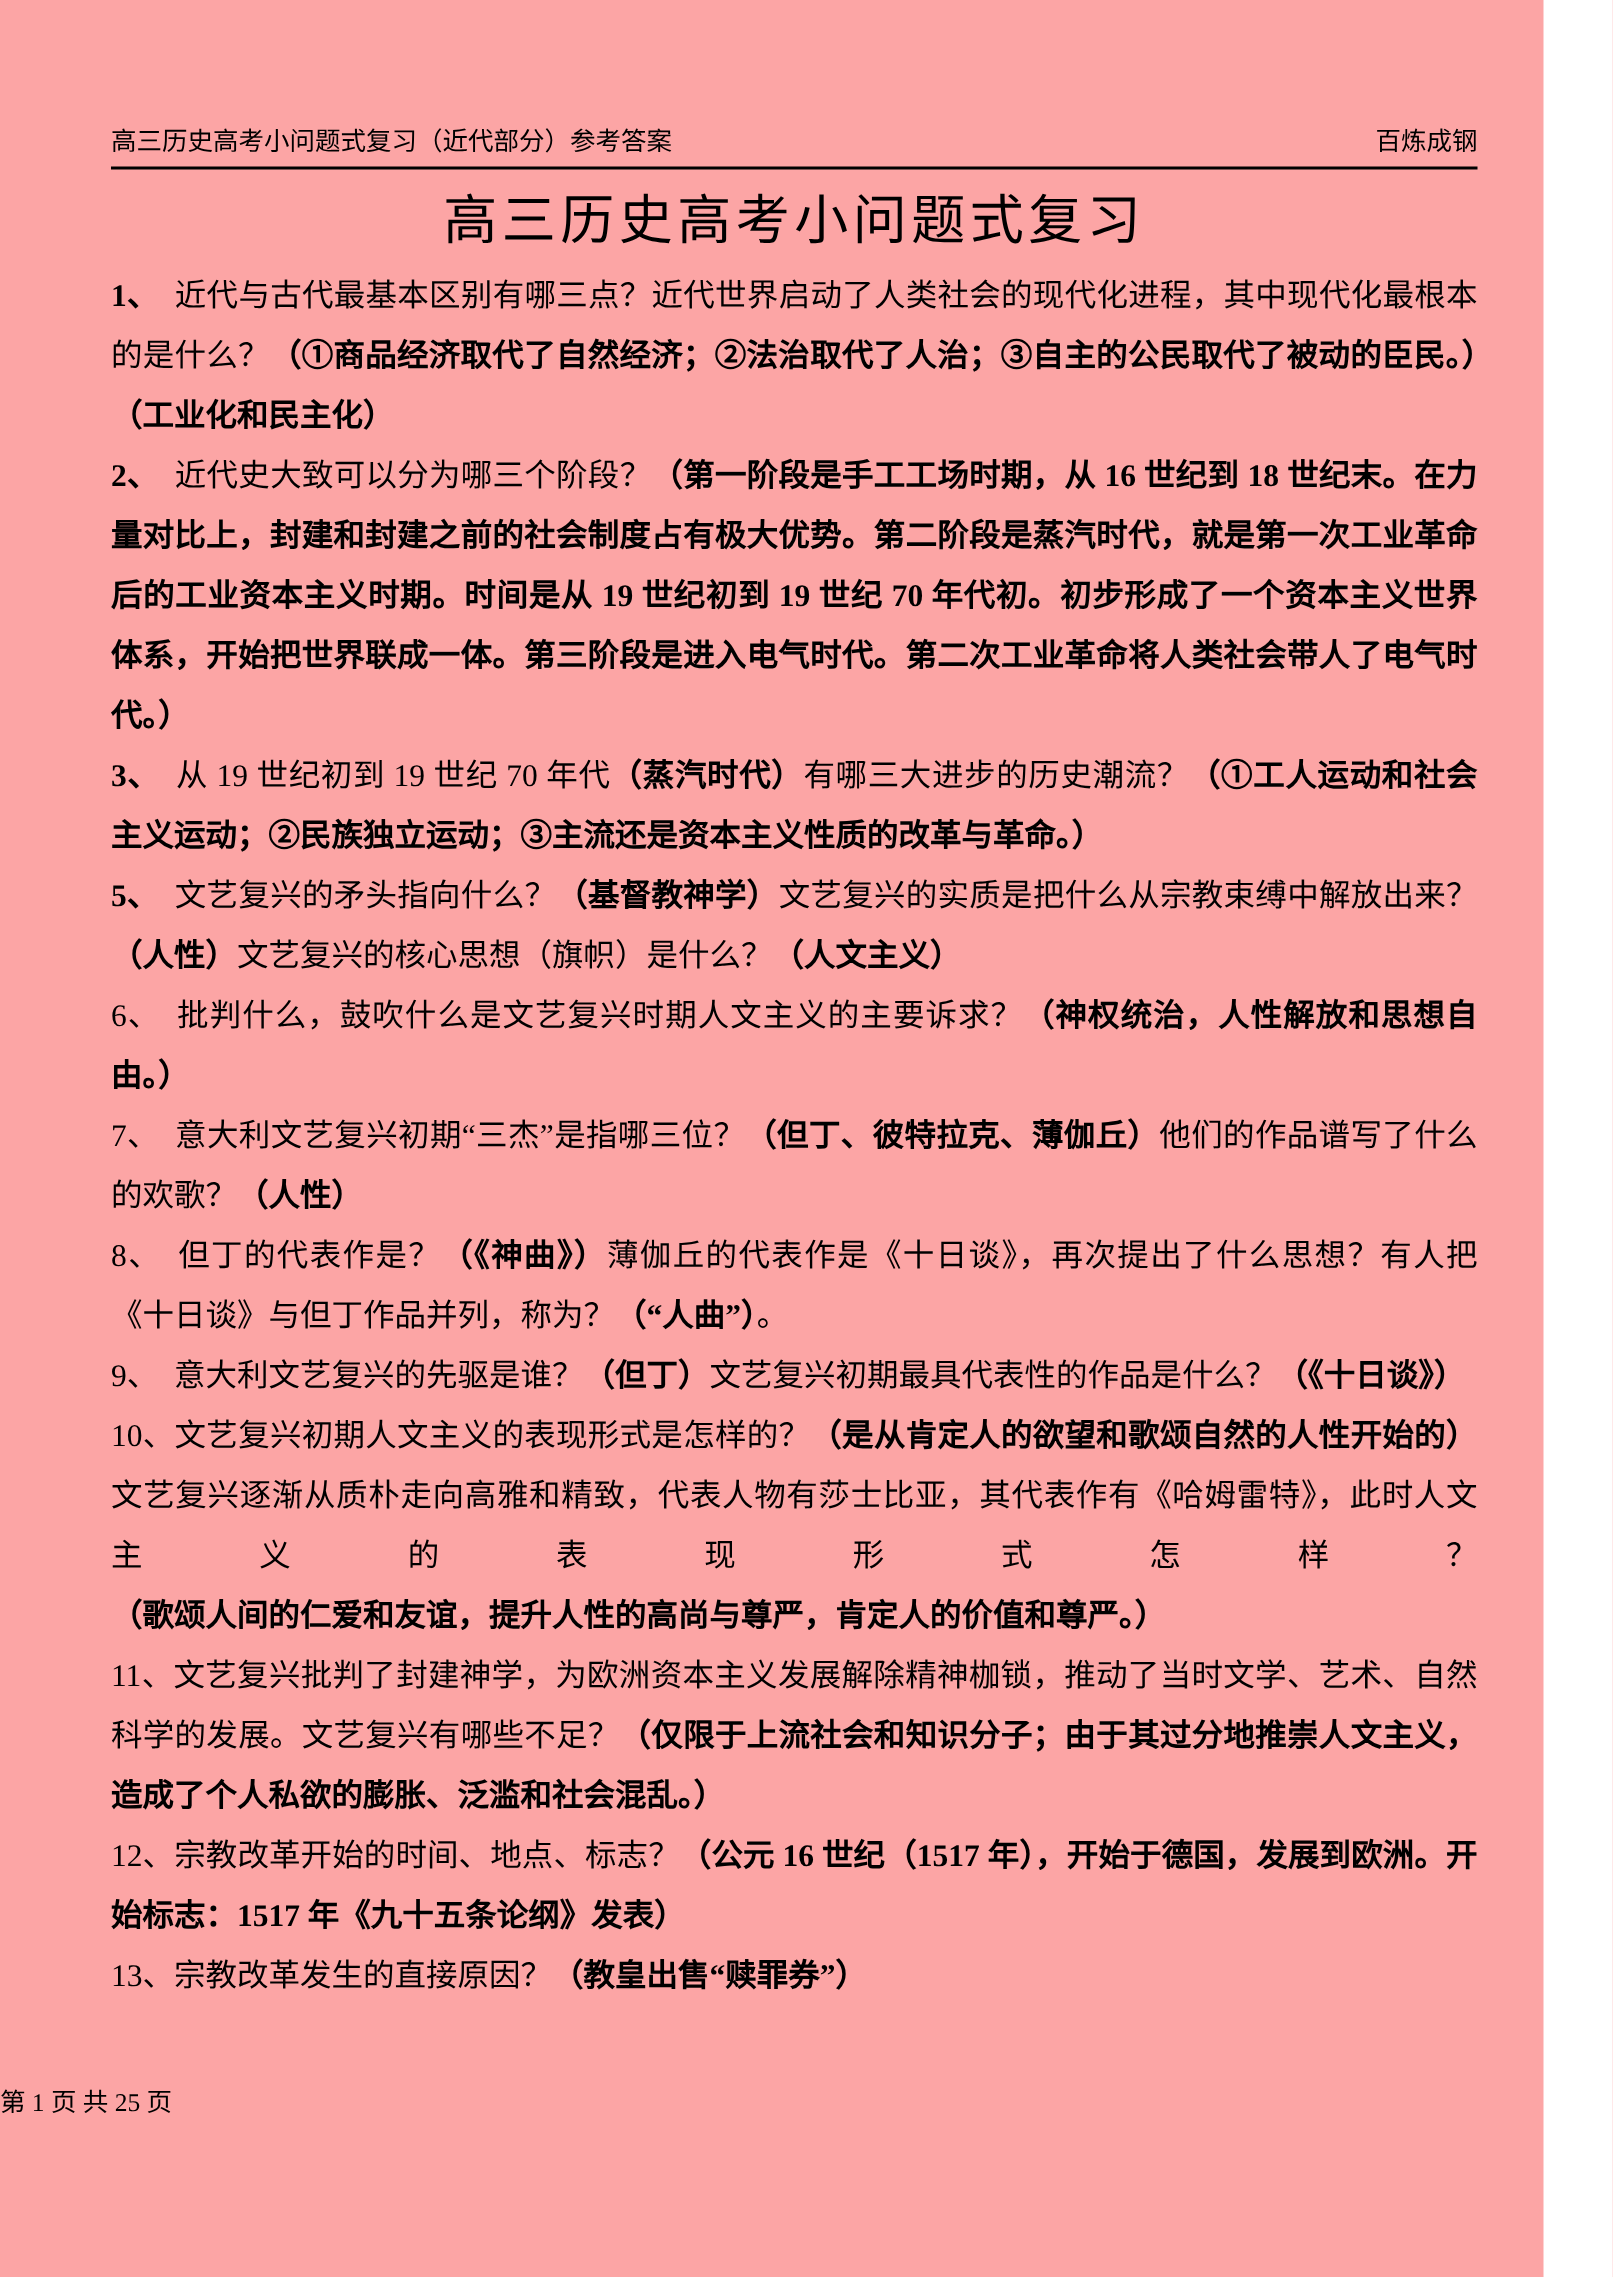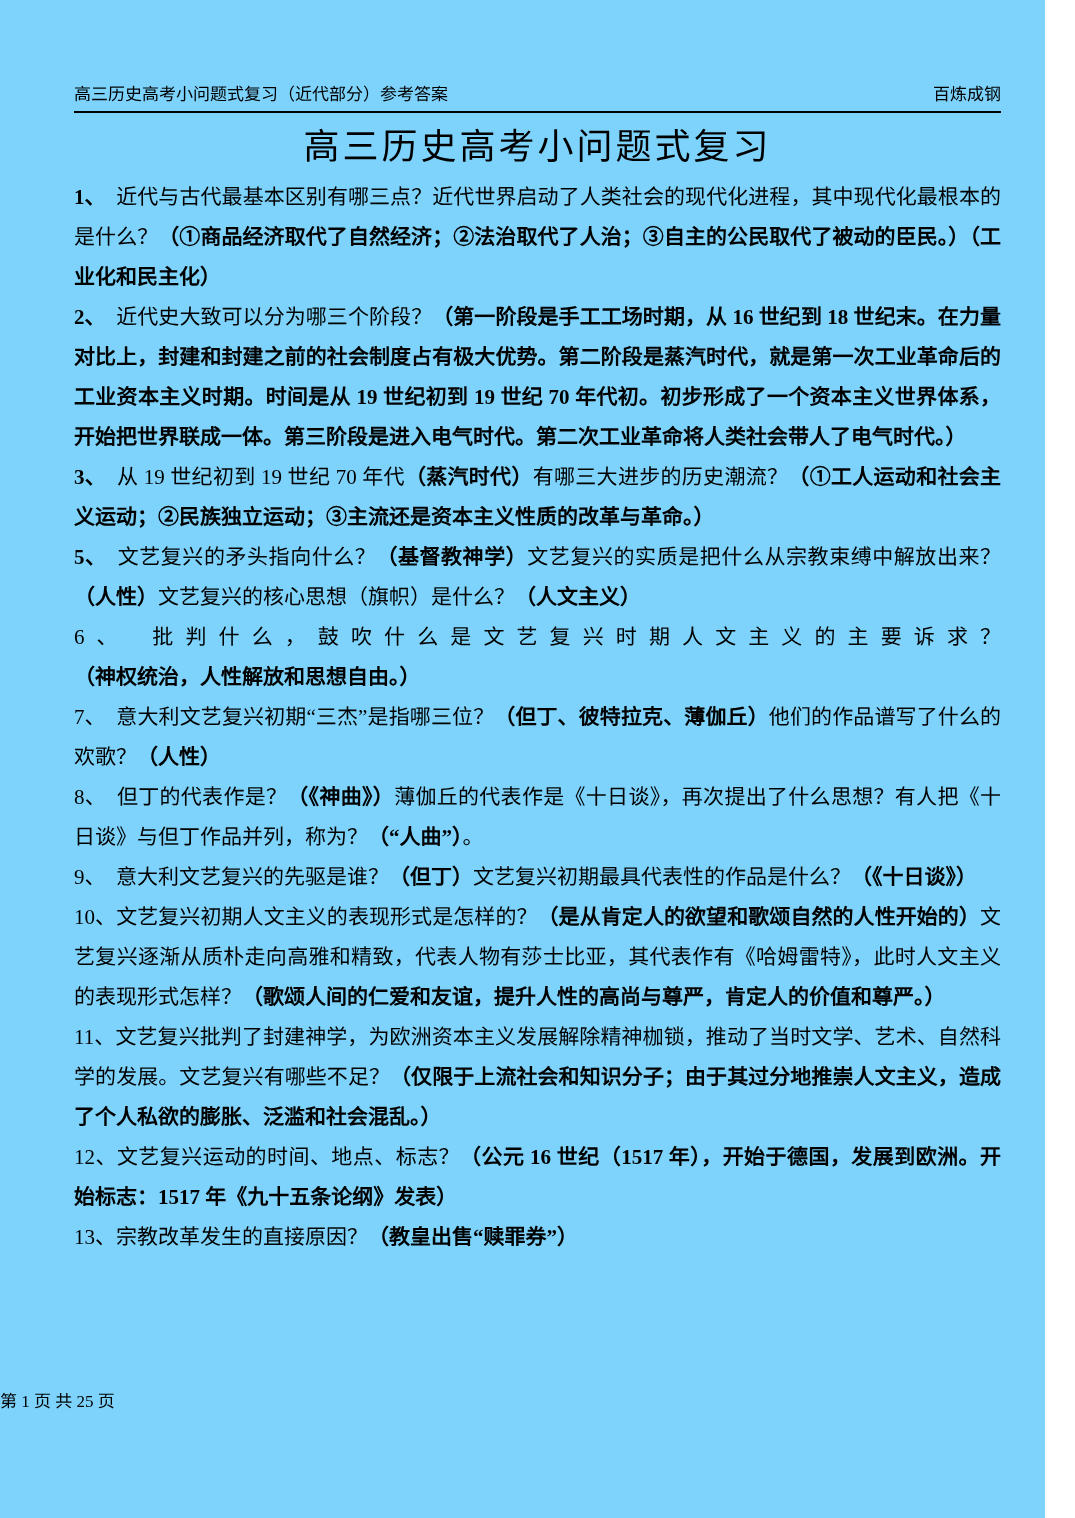--- a/index.html
+++ b/index.html
@@ -4,25 +4,24 @@
 <style>
   html, body {
     margin: 0;
     padding: 0;
     background: #ffffff;
   }
   .page {
     position: relative;
     width: 1029px;
     height: 1518px;
-    background: #7dd3fc;
+    background: #fca5a5;
     color: #000000;
     font-family: "Liberation Serif", "DejaVu Serif", serif;
     overflow: hidden;
-    padding-left: 16px;
   }
   .header {
     position: absolute;
     top: 84px;
     left: 74px;
     right: 44px;
     display: flex;
     justify-content: space-between;
     align-items: flex-end;
     font-size: 17px;
@@ -82,17 +81,17 @@
       <p class="para"><span class="num-bold">1、　</span><span class="q">近代与古代最基本区别有哪三点？近代世界启动了人类社会的现代化进程，其中现代化最根本的是什么？</span><span class="ans">（①商品经济取代了自然经济；②法治取代了人治；③自主的公民取代了被动的臣民。）（工业化和民主化）</span></p>
       <p class="para"><span class="num-bold">2、　</span><span class="q">近代史大致可以分为哪三个阶段？</span><span class="ans">（第一阶段是手工工场时期，从 16 世纪到 18 世纪末。在力量对比上，封建和封建之前的社会制度占有极大优势。第二阶段是蒸汽时代，就是第一次工业革命后的工业资本主义时期。时间是从 19 世纪初到 19 世纪 70 年代初。初步形成了一个资本主义世界体系，开始把世界联成一体。第三阶段是进入电气时代。第二次工业革命将人类社会带人了电气时代。）</span></p>
       <p class="para"><span class="num-bold">3、　</span><span class="q">从 19 世纪初到 19 世纪 70 年代</span><span class="ans">（蒸汽时代）</span><span class="q">有哪三大进步的历史潮流？</span><span class="ans">（①工人运动和社会主义运动；②民族独立运动；③主流还是资本主义性质的改革与革命。）</span></p>
       <p class="para"><span class="num-bold">5、　</span><span class="q">文艺复兴的矛头指向什么？</span><span class="ans">（基督教神学）</span><span class="q">文艺复兴的实质是把什么从宗教束缚中解放出来？</span><span class="ans">（人性）</span><span class="q">文艺复兴的核心思想（旗帜）是什么？</span><span class="ans">（人文主义）</span></p>
       <p class="para"><span class="q">6、　</span><span class="q">批判什么，鼓吹什么是文艺复兴时期人文主义的主要诉求？</span><span class="ans">（神权统治，人性解放和思想自由。）</span></p>
       <p class="para"><span class="q">7、　</span><span class="q">意大利文艺复兴初期“三杰”是指哪三位？</span><span class="ans">（但丁、彼特拉克、薄伽丘）</span><span class="q">他们的作品谱写了什么的欢歌？</span><span class="ans">（人性）</span></p>
       <p class="para"><span class="q">8、　</span><span class="q">但丁的代表作是？</span><span class="ans">（《神曲》）</span><span class="q">薄伽丘的代表作是《十日谈》，再次提出了什么思想？有人把《十日谈》与但丁作品并列，称为？</span><span class="ans">（“人曲”）</span><span class="q">。</span></p>
       <p class="para"><span class="q">9、　</span><span class="q">意大利文艺复兴的先驱是谁？</span><span class="ans">（但丁）</span><span class="q">文艺复兴初期最具代表性的作品是什么？</span><span class="ans">（《十日谈》）</span></p>
       <p class="para"><span class="q">10、</span><span class="q">文艺复兴初期人文主义的表现形式是怎样的？</span><span class="ans">（是从肯定人的欲望和歌颂自然的人性开始的）</span><span class="q">文艺复兴逐渐从质朴走向高雅和精致，代表人物有莎士比亚，其代表作有《哈姆雷特》，此时人文主义的表现形式怎样？</span><span class="ans">（歌颂人间的仁爱和友谊，提升人性的高尚与尊严，肯定人的价值和尊严。）</span></p>
       <p class="para"><span class="q">11、</span><span class="q">文艺复兴批判了封建神学，为欧洲资本主义发展解除精神枷锁，推动了当时文学、艺术、自然科学的发展。文艺复兴有哪些不足？</span><span class="ans">（仅限于上流社会和知识分子；由于其过分地推崇人文主义，造成了个人私欲的膨胀、泛滥和社会混乱。）</span></p>
-      <p class="para"><span class="q">12、</span><span class="q">文艺复兴运动的时间、地点、标志？</span><span class="ans">（公元 16 世纪（1517 年），开始于德国，发展到欧洲。开始标志：1517 年《九十五条论纲》发表）</span></p>
+      <p class="para"><span class="q">12、</span><span class="q">宗教改革开始的时间、地点、标志？</span><span class="ans">（公元 16 世纪（1517 年），开始于德国，发展到欧洲。开始标志：1517 年《九十五条论纲》发表）</span></p>
       <p class="para"><span class="q">13、</span><span class="q">宗教改革发生的直接原因？</span><span class="ans">（教皇出售“赎罪券”）</span></p>
     </div>
   <div class="footer">第 1 页 共 25 页</div>
 </div>
 
 </body></html>

